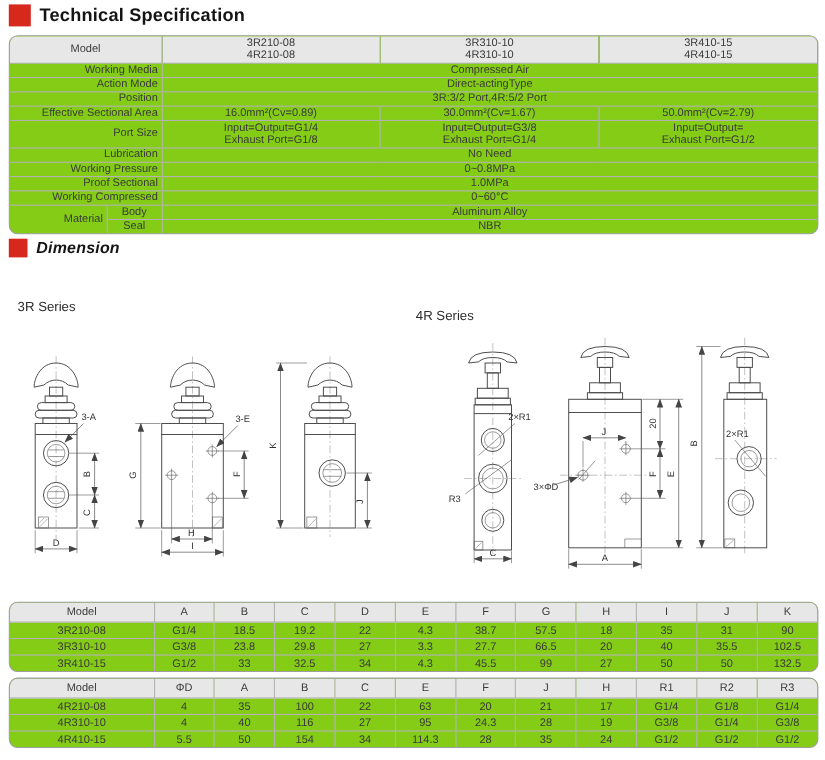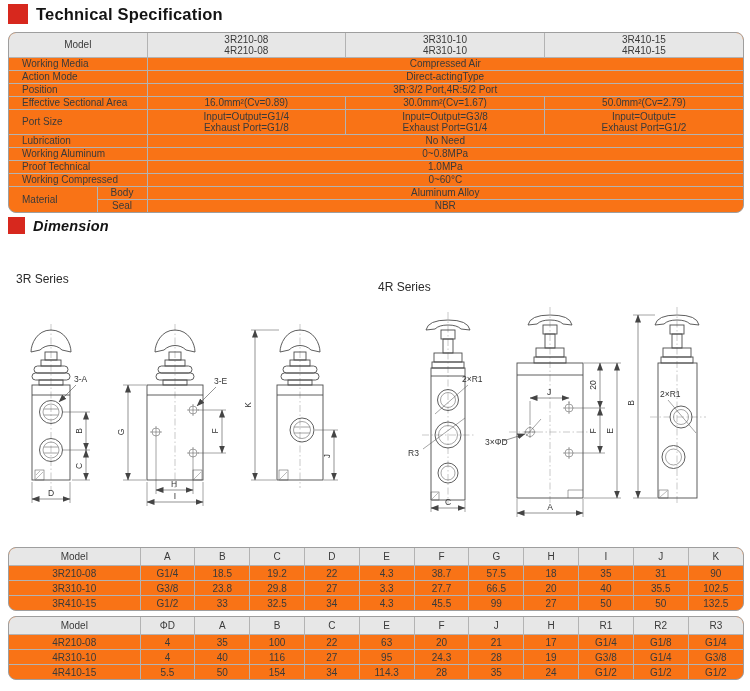--- a/index.html
+++ b/index.html
@@ -3,28 +3,28 @@
 <meta charset="utf-8">
 <style>
   html,body{margin:0;padding:0;background:#fff;}
   .page{position:relative;width:750px;height:683px;background:#fff;overflow:hidden;
         font-family:"Liberation Sans",sans-serif;color:#222;}
   .sec-hd{position:absolute;display:flex;align-items:center;}
   .bullet{background:#d7281e;flex:0 0 auto;}
   .sec-title{font-weight:bold;color:#141414;letter-spacing:0.2px;}
   .series-label{position:absolute;font-size:12px;color:#2b2b2b;}
 
-  .twrap{position:absolute;border:1px solid #9e9e9e;border-radius:8px;overflow:hidden;background:#f97316;}
+  .twrap{position:absolute;border:1px solid #9e9e9e;border-radius:8px;overflow:hidden;background:#84cc16;}
   table{border-collapse:collapse;width:100%;table-layout:fixed;color:#3a3a3a;}
   .spec{font-size:10px;}
   .spec td{border-left:1px solid #b3b3b3;border-top:1px solid #b3b3b3;padding:0 3px;height:12px;
            text-align:center;line-height:12px;overflow:hidden;white-space:nowrap;}
   .spec .c0{border-left:none;}
   .spec tr.hdr td{border-top:none;background:#e7e7e7;}
-  .spec .lbl{text-align:left;padding-left:13px;}
+  .spec .lbl{text-align:right;padding-left:13px;}
   .spec tr.dbl td{height:24px;}
   .spec tr.dbl div{line-height:11px;}
 
   .dim{font-size:10px;}
   .dim th{border-left:1px solid #b3b3b3;background:#e7e7e7;font-weight:normal;height:17px;padding:0;
           text-align:center;color:#3a3a3a;}
   .dim td{border-left:1px solid #b3b3b3;border-top:1px solid #b3b3b3;height:14px;text-align:center;padding:0;}
   .dim th:first-child,.dim td:first-child{border-left:none;}
 
   svg.dw{position:absolute;overflow:visible;}
@@ -102,25 +102,25 @@
         <td>
           <div>Input=Output=</div>
               <div>Exhaust Port=G1/2</div>
             </td>
       </tr>
       <tr>
         <td colspan="2" class="c0 lbl">Lubrication</td>
         <td colspan="3">No Need</td>
       </tr>
       <tr>
-        <td colspan="2" class="c0 lbl">Working Aluminum</td>
+        <td colspan="2" class="c0 lbl">Working Pressure</td>
         <td colspan="3">0~0.8MPa</td>
       </tr>
       <tr>
-        <td colspan="2" class="c0 lbl">Proof Technical</td>
+        <td colspan="2" class="c0 lbl">Proof Sectional</td>
         <td colspan="3">1.0MPa</td>
       </tr>
       <tr>
         <td colspan="2" class="c0 lbl">Working Compressed</td>
         <td colspan="3">0~60°C</td>
       </tr>
       <tr>
         <td rowspan="2" class="c0 lbl">Material</td>
         <td>Body</td>
         <td colspan="3">Aluminum Alloy</td>

